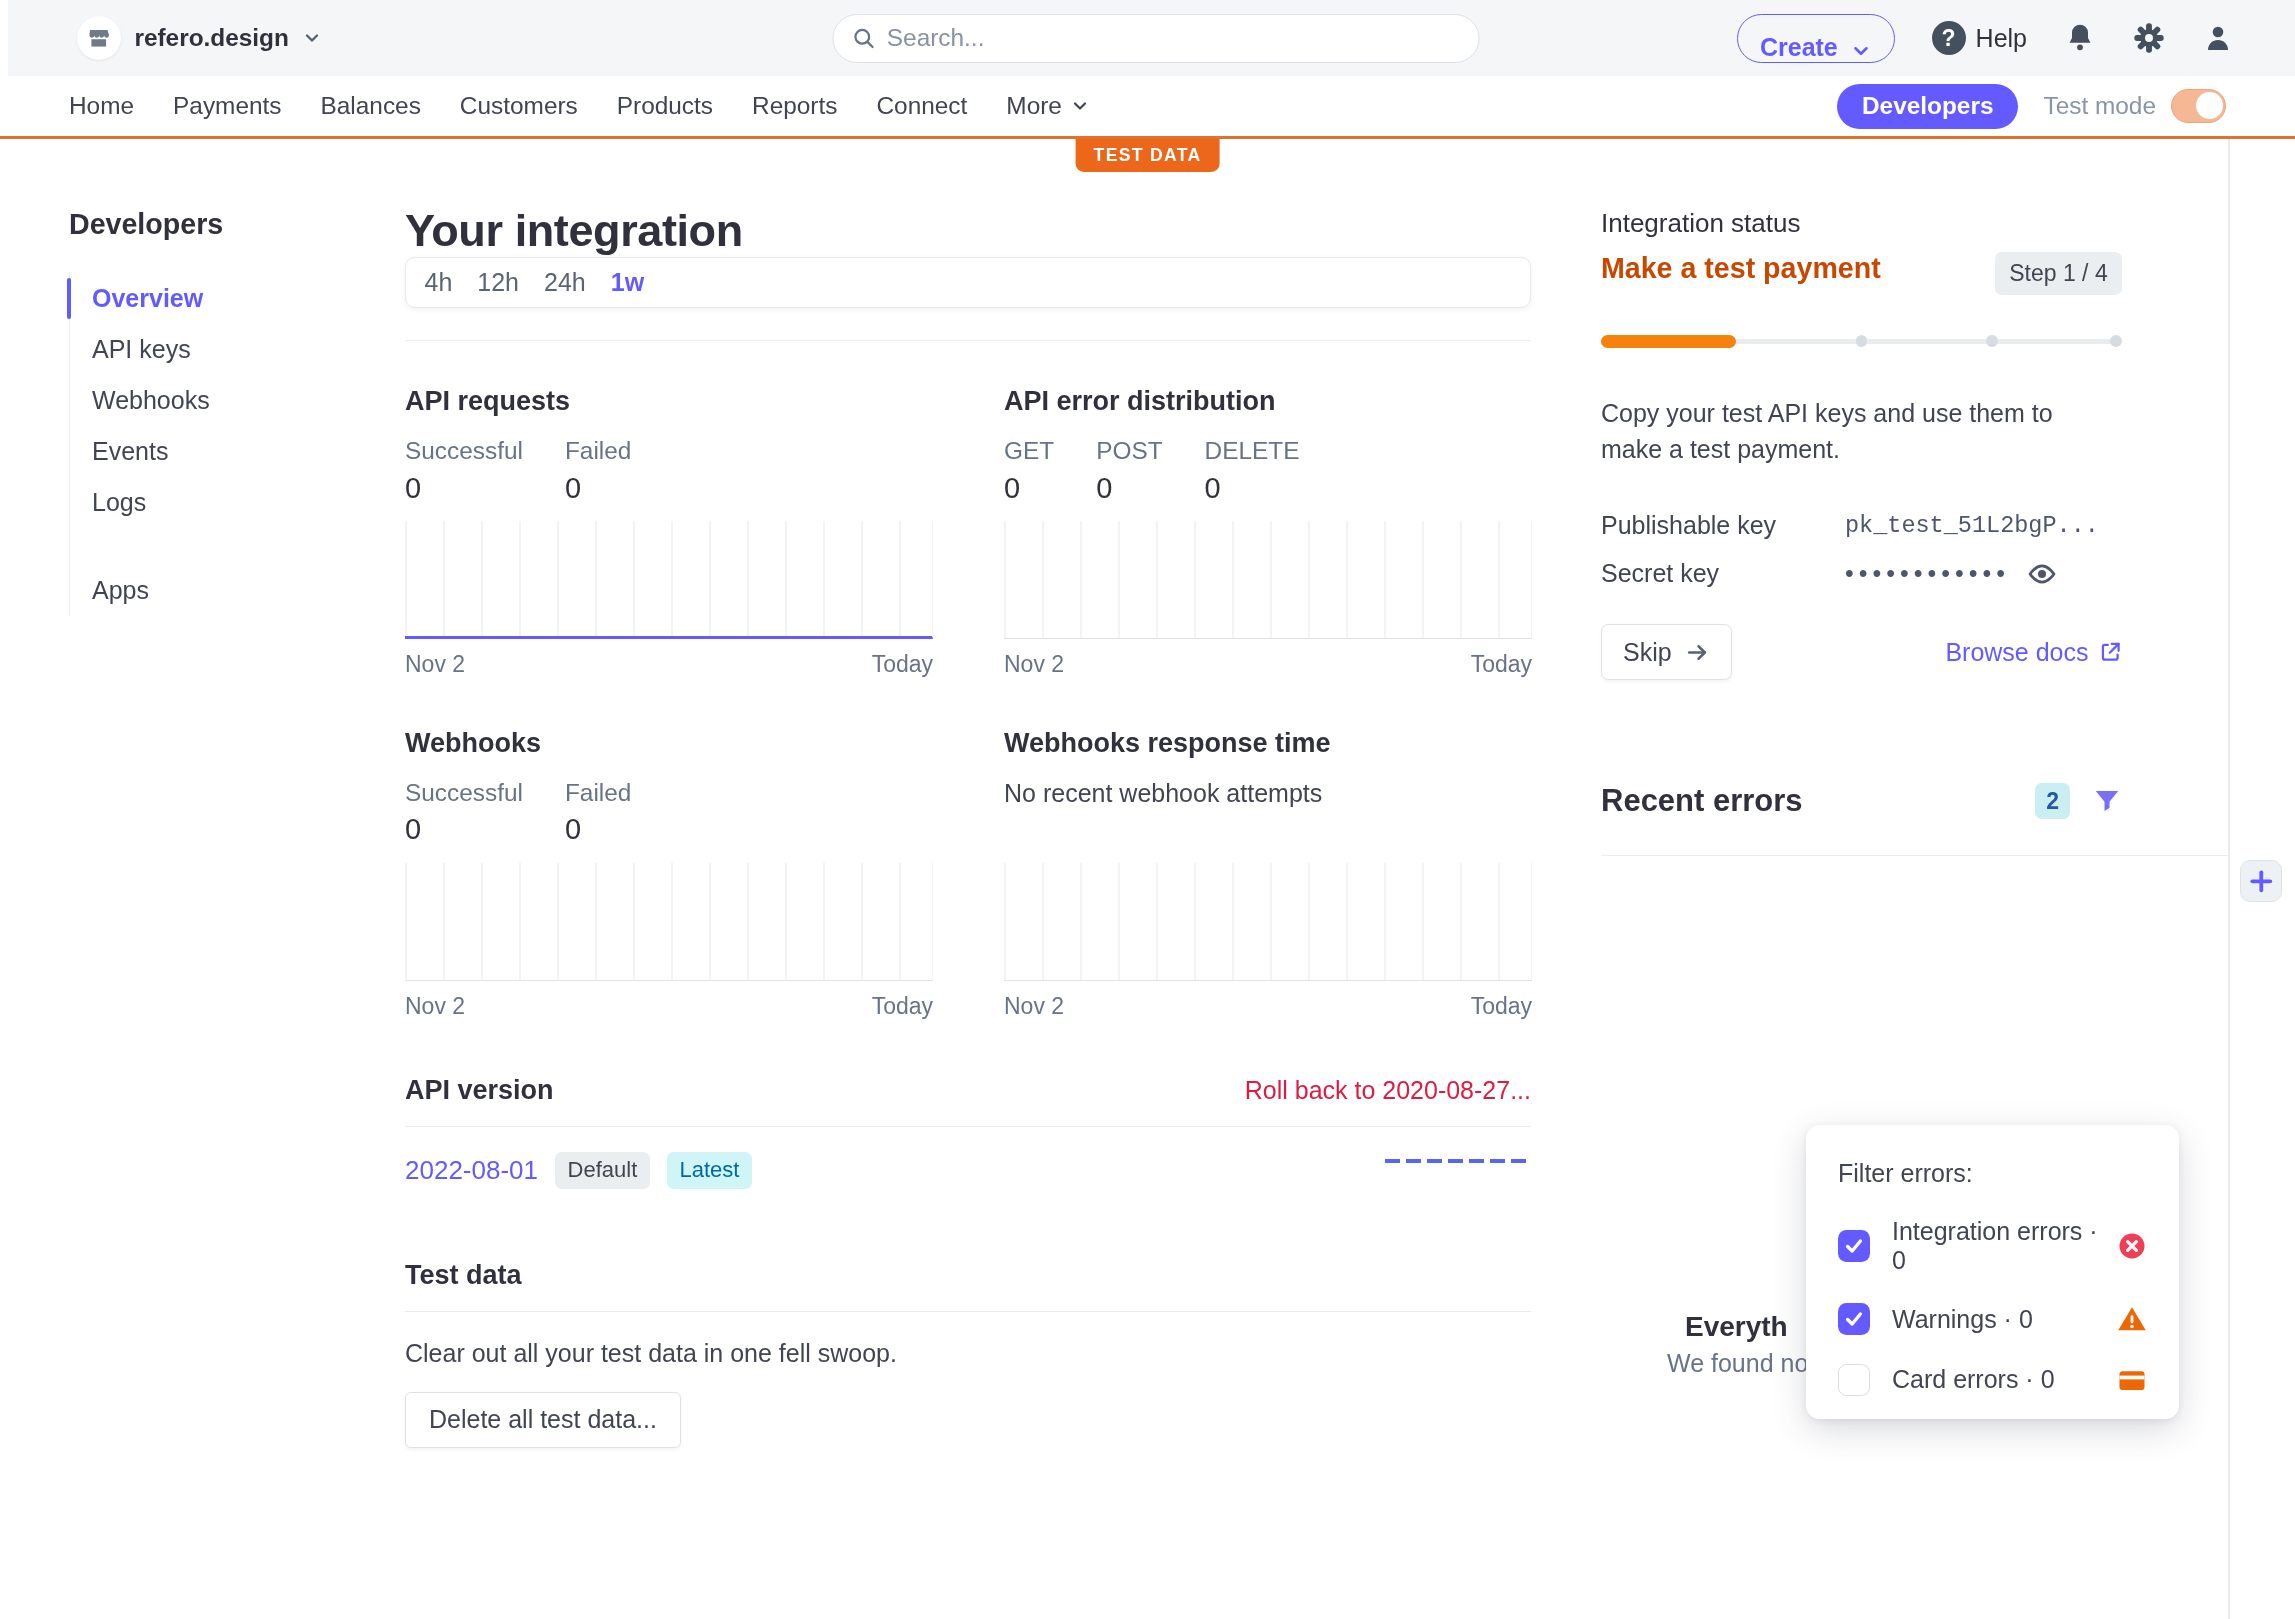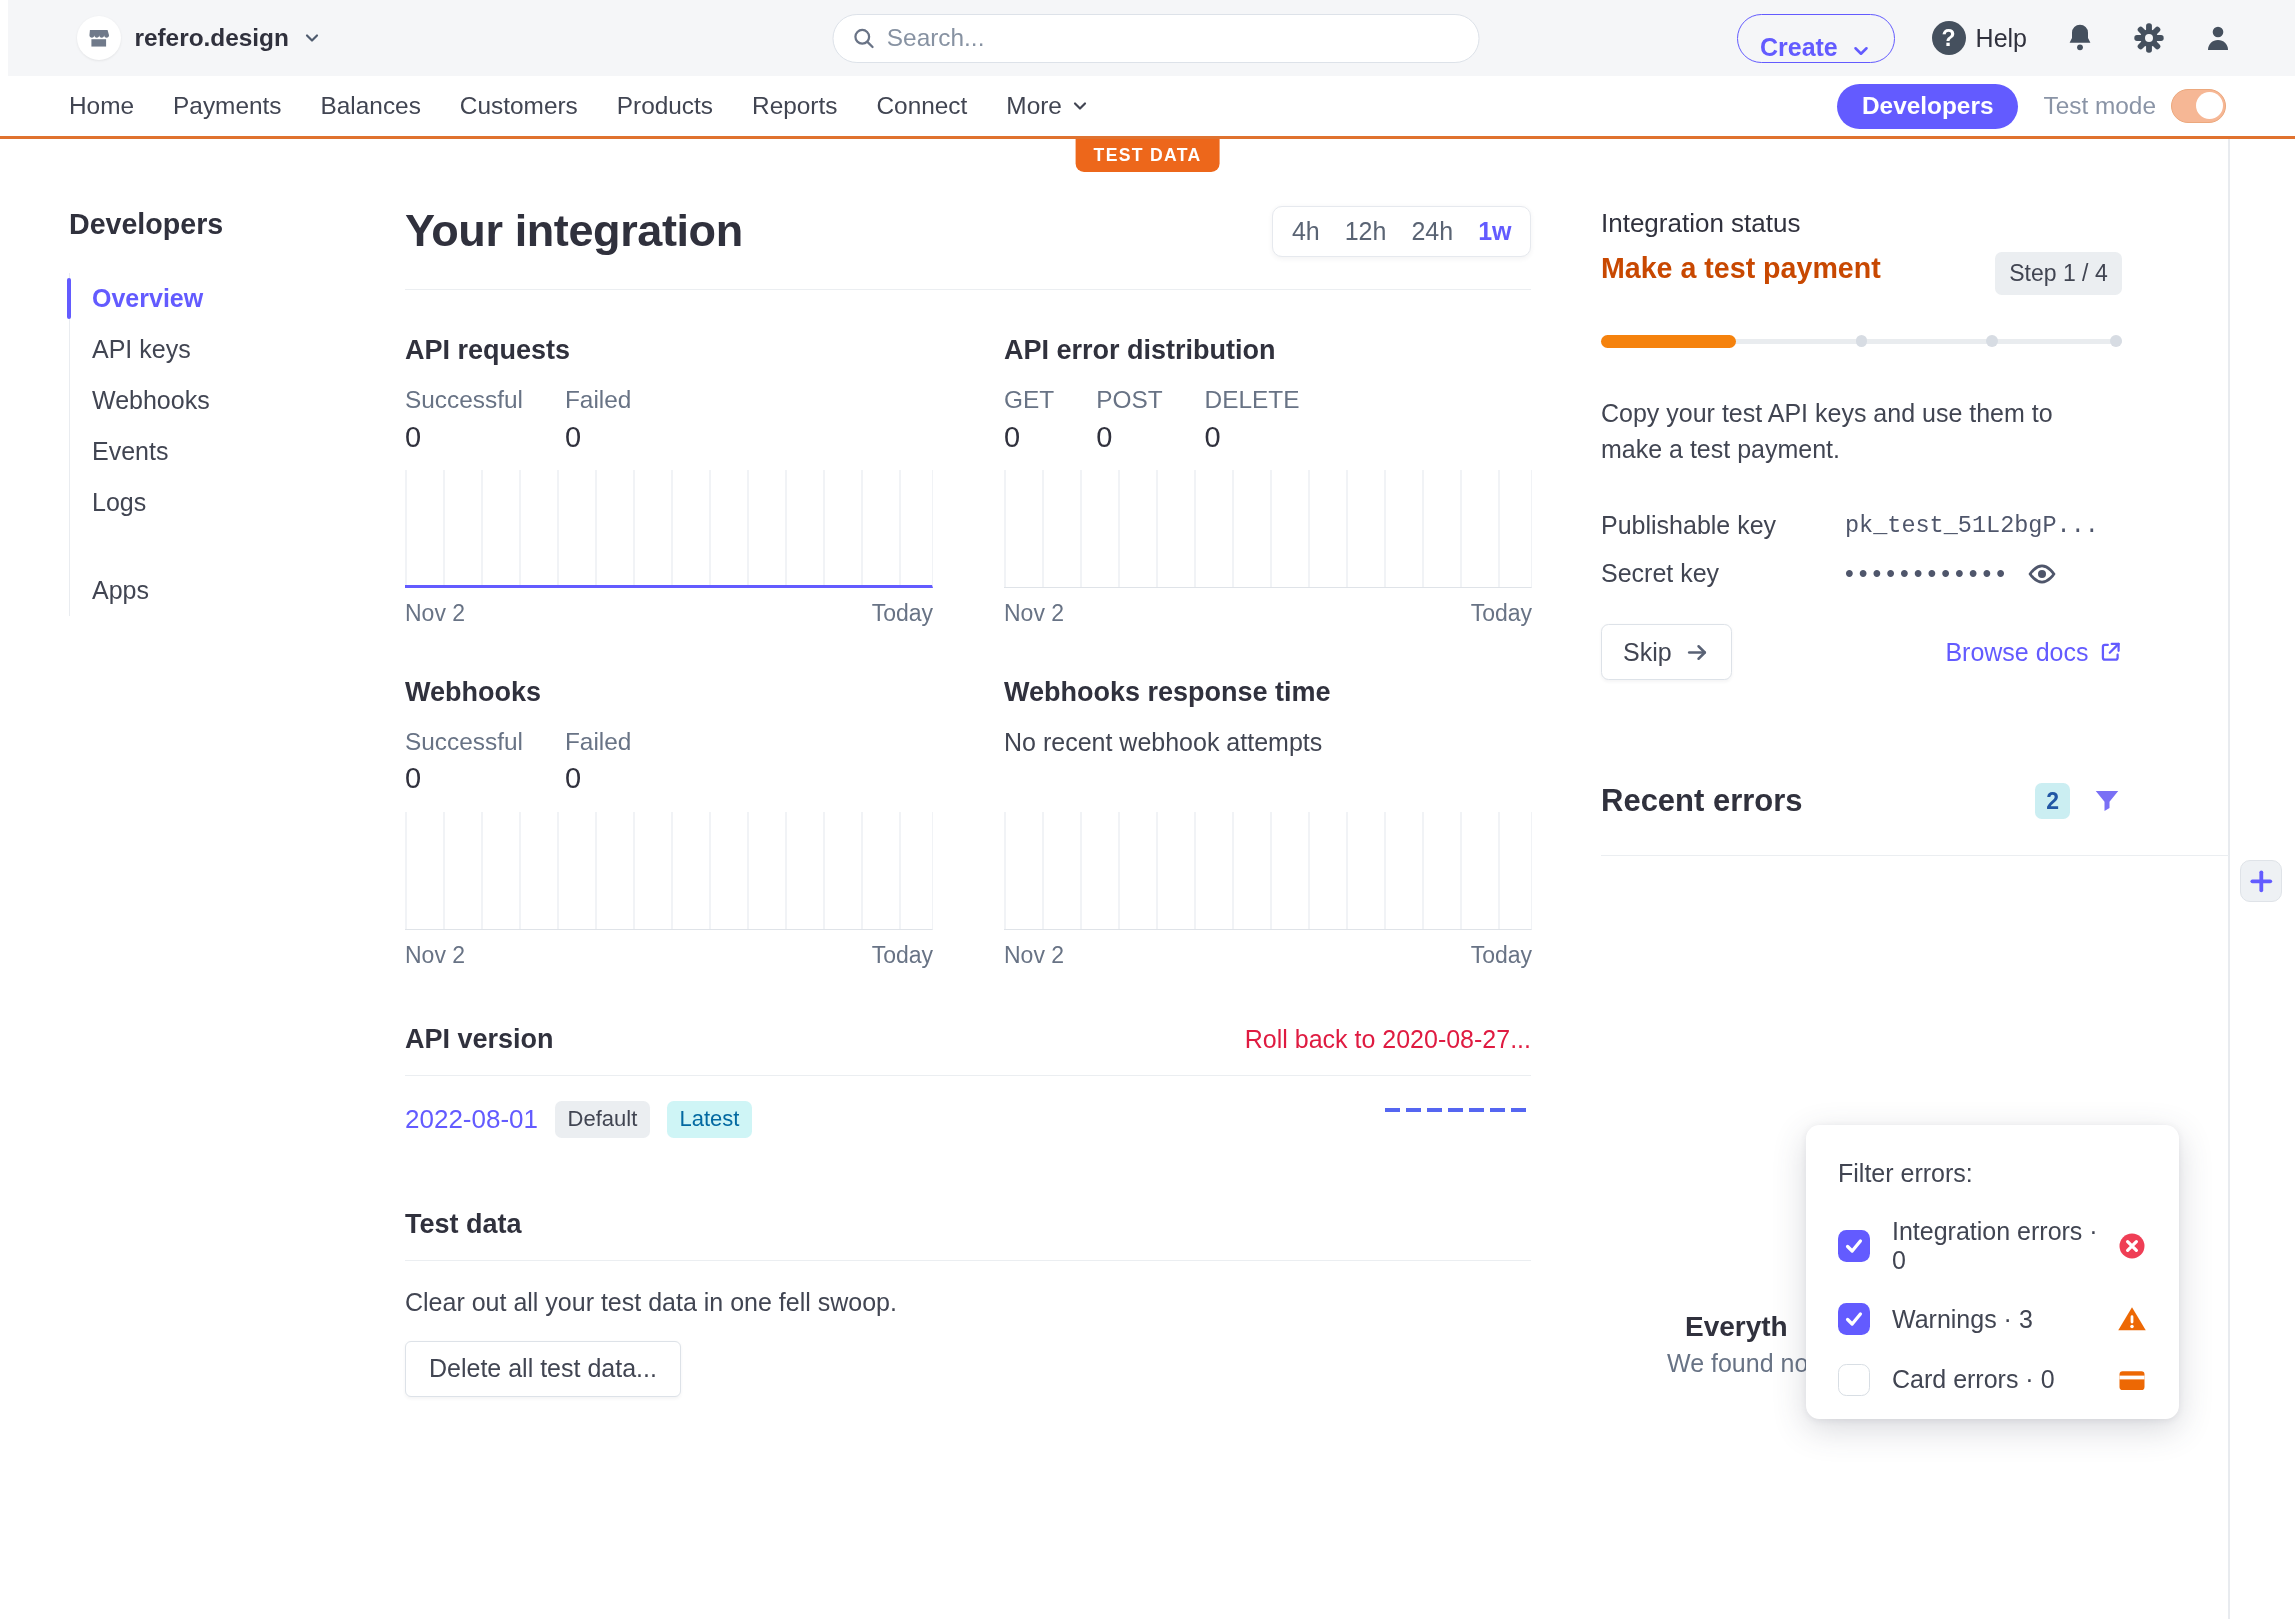--- a/index.html
+++ b/index.html
@@ -69,21 +69,21 @@
   .sidebar h2{font-size:28.6px;font-weight:700;color:var(--text-dark);}
   .side-list{margin-top:32px;border-left:1.7px solid #e9ecf0;list-style:none;}
   .side-item{padding:11px 0 11px 22px;font-size:25px;color:var(--text);cursor:pointer;position:relative;}
   .side-item.active{color:var(--purple);font-weight:600;}
   .side-item.active::before{content:"";position:absolute;left:-3.4px;top:5px;bottom:5px;width:4.2px;
     border-radius:2.5px;background:var(--purple);}
   .side-item.apart{margin-top:37px;}
 
   
   .main{position:absolute;left:405px;top:205px;width:1126px;}
-  .main-header{display:flex;align-items:center;justify-content:space-between;}
+  .main-header{display:flex;justify-content:space-between;flex-direction:column;}
   .main-header h1{font-size:45px;font-weight:700;color:var(--text-dark);letter-spacing:-0.4px;}
   .range-selector{display:flex;gap:25px;background:#fff;border:1.7px solid #e6e9ee;border-radius:10px;
     padding:10px 18.5px;font-size:25px;color:#5a6474;box-shadow:0 1.7px 5px rgba(48,49,61,.06);}
   .range-opt{cursor:pointer;}
   .range-opt.selected{color:var(--purple);font-weight:700;}
   .main-divider{border:none;border-top:1.7px solid var(--divider);margin-top:32px;}
 
   .charts-grid{margin-top:45px;display:grid;grid-template-columns:528px 528px;column-gap:71px;row-gap:50px;}
   .chart-card h3{font-size:27px;font-weight:700;color:var(--text-dark);}
   .stats-row{display:flex;gap:42px;margin-top:20px;min-height:69px;}
@@ -461,21 +461,21 @@
               <path d="M8.5 8.5l7 7M15.5 8.5l-7 7" stroke="#fff" stroke-width="2.6" stroke-linecap="round"></path>
             </svg>
         </div>
 
         <div class="fp-row">
           <span class="checkbox checked">
             <svg width="22" height="22" viewBox="0 0 24 24" fill="none" stroke="#fff" stroke-width="3.6" stroke-linecap="round" stroke-linejoin="round">
                 <path d="M5 12.5l5 5 9-11"></path>
               </svg>
           </span>
-          <span class="fp-label">Warnings · 3</span>
+          <span class="fp-label">Warnings · 0</span>
           <svg width="30" height="30" viewBox="0 0 24 24">
               <path d="M12 2.5L23 21H1L12 2.5z" fill="#ed6804"></path>
               <rect x="10.9" y="9" width="2.2" height="6.5" rx="1.1" fill="#fff"></rect>
               <circle cx="12" cy="18" r="1.4" fill="#fff"></circle>
             </svg>
         </div>
 
         <div class="fp-row">
           <span class="checkbox unchecked"></span>
           <span class="fp-label">Card errors · 0</span>

